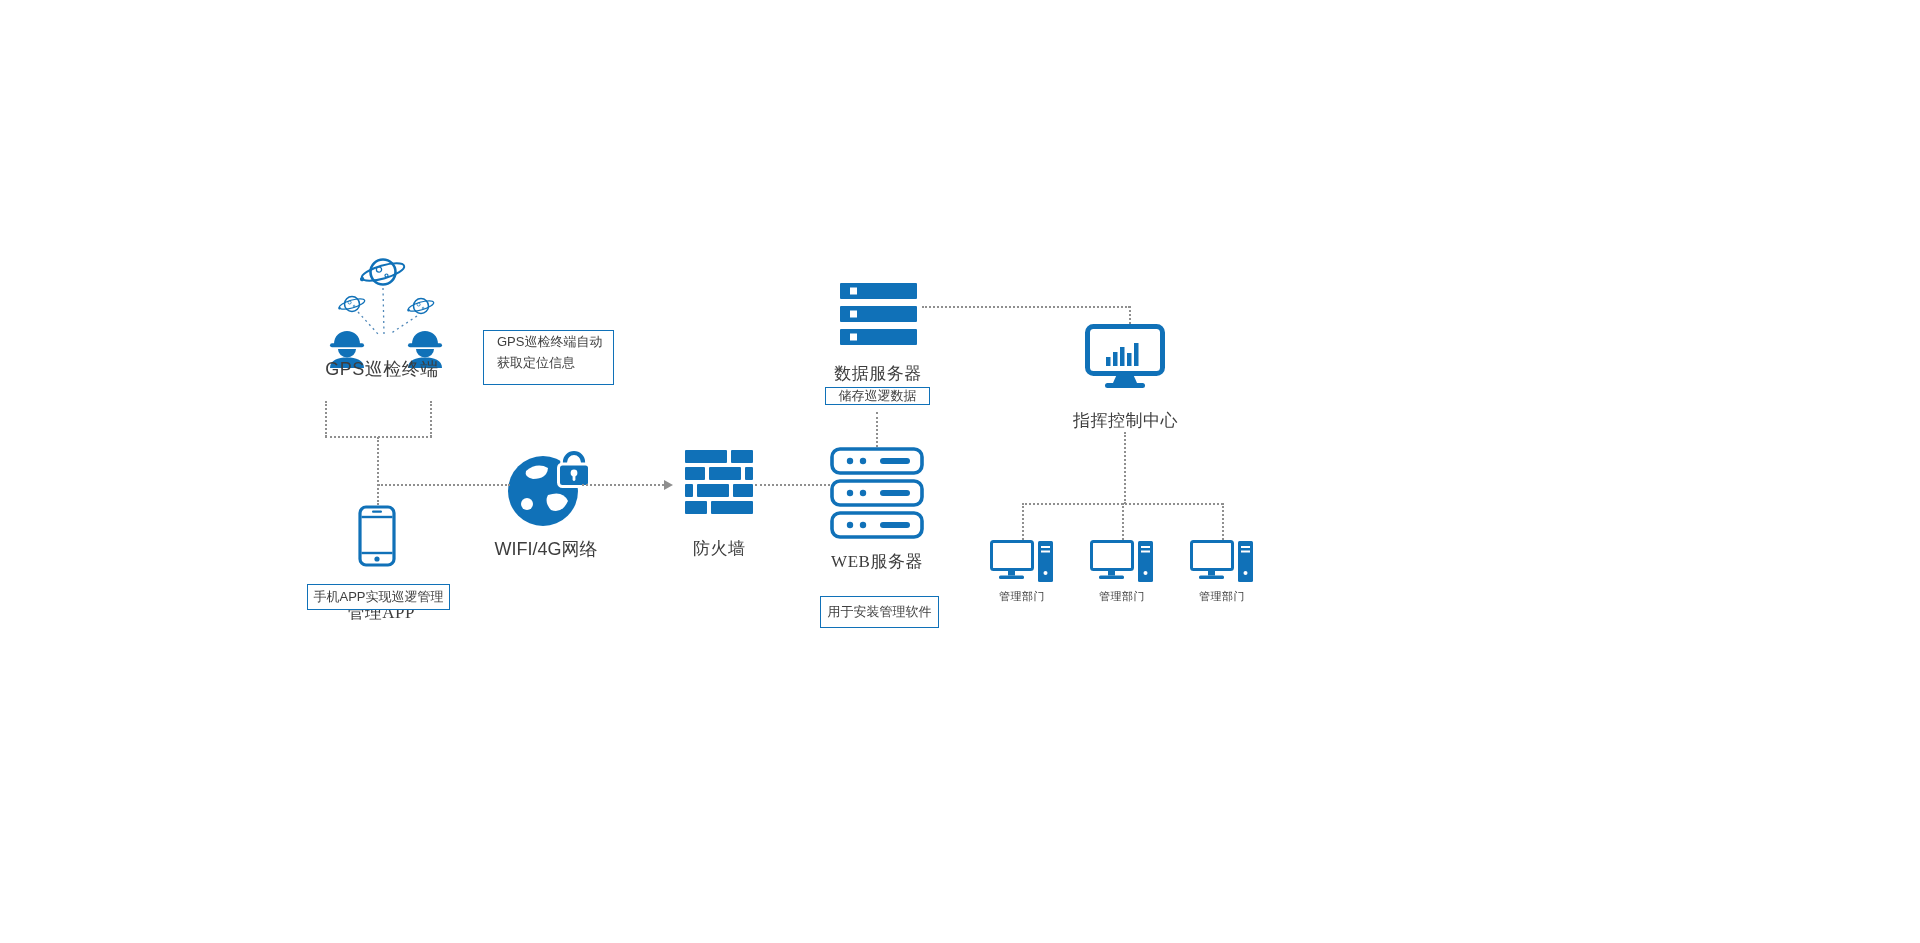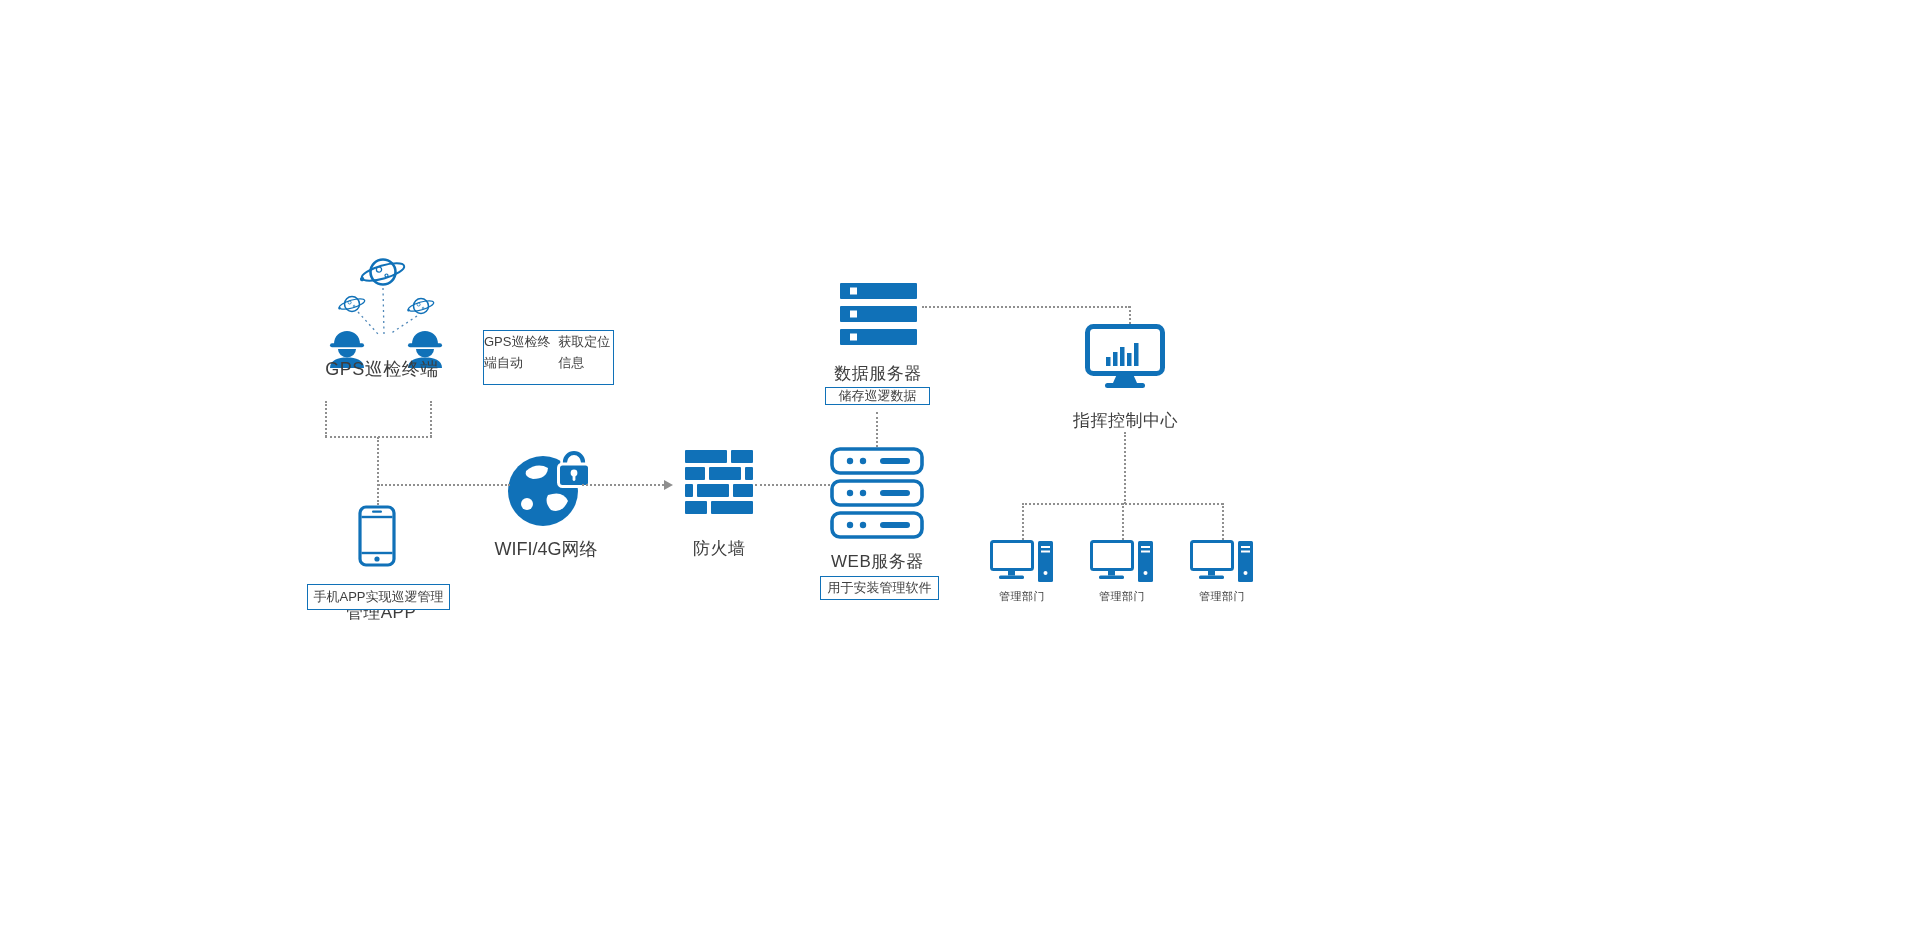--- a/index.html
+++ b/index.html
@@ -2,27 +2,27 @@
 <html><head>
 <meta charset="utf-8">
 <style>
   * { margin: 0; padding: 0; box-sizing: border-box; }
   html, body { background: #ffffff; }
   body { font-family: "Liberation Sans", "DejaVu Sans", sans-serif; }
   .canvas { position: relative; width: 1920px; height: 943px; background: #ffffff; overflow: hidden; }
   .abs { position: absolute; }
   .label { position: absolute; color: #3d3d3d; text-align: center; white-space: nowrap; }
   .lbl-lg { font-size: 18px; letter-spacing: 0.5px; }
-  .lbl-md { font-size: 17px; letter-spacing: 0.5px; }
+  .lbl-md { font-size: 17px; letter-spacing: 0.5px; font-family: Liberation Serif, serif; }
   .lbl-sm { font-size: 11px; letter-spacing: 0.5px; }
   .lbl-net { font-size: 18px; }
   .note { position: absolute; border: 1px solid #1071b8; background: #ffffff; color: #3f3f3f;
           font-size: 13px; display: flex; align-items: center; justify-content: center; }
-  .note-multi { align-items: flex-start; justify-content: flex-start;
-                line-height: 21px; }
+  .note-multi { flex-direction: column; align-items: flex-start; justify-content: flex-start;
+                padding-left: 13px; line-height: 21px; }
   .dot-h { position: absolute; height: 0; border-top: 2px dotted #8f8f8f; }
   .dot-v { position: absolute; width: 0; border-left: 2px dotted #8f8f8f; }
   .arrow-right { position: absolute; width: 0; height: 0;
                  border-top: 5px solid transparent; border-bottom: 5px solid transparent;
                  border-left: 9px solid #8f8f8f; }
 </style>
 </head>
 <body>
 
 <div class="canvas">
@@ -120,21 +120,21 @@
       <rect x="50" y="43" width="30" height="6" rx="3" fill="#1071b8"></rect>
     </g>
     <g>
       <rect x="2" y="66" width="90" height="24" rx="8" fill="#ffffff" stroke="#1071b8" stroke-width="3.6"></rect>
       <circle cx="20" cy="78" r="3.2" fill="#1071b8"></circle>
         <circle cx="33" cy="78" r="3.2" fill="#1071b8"></circle>
       <rect x="50" y="75" width="30" height="6" rx="3" fill="#1071b8"></rect>
     </g>
   </svg>
   <div class="label lbl-md" style="left:831px; top:550px; width:92px;">WEB服务器</div>
-  <div class="note" style="left:820px; top:576px; width:119px; height:24px;">
+  <div class="note" style="left:820px; top:596px; width:119px; height:32px;">
     <span>用于安装管理软件</span>
   </div>
 
   <svg class="abs" style="left:840px; top:283px;" width="77" height="62" viewBox="0 0 77 62">
     <g fill="#1071b8">
       <rect x="0" y="0" width="77" height="16" rx="1"></rect>
       <rect x="0" y="23" width="77" height="16" rx="1"></rect>
       <rect x="0" y="46" width="77" height="16" rx="1"></rect>
     </g>
     <g fill="#ffffff">

